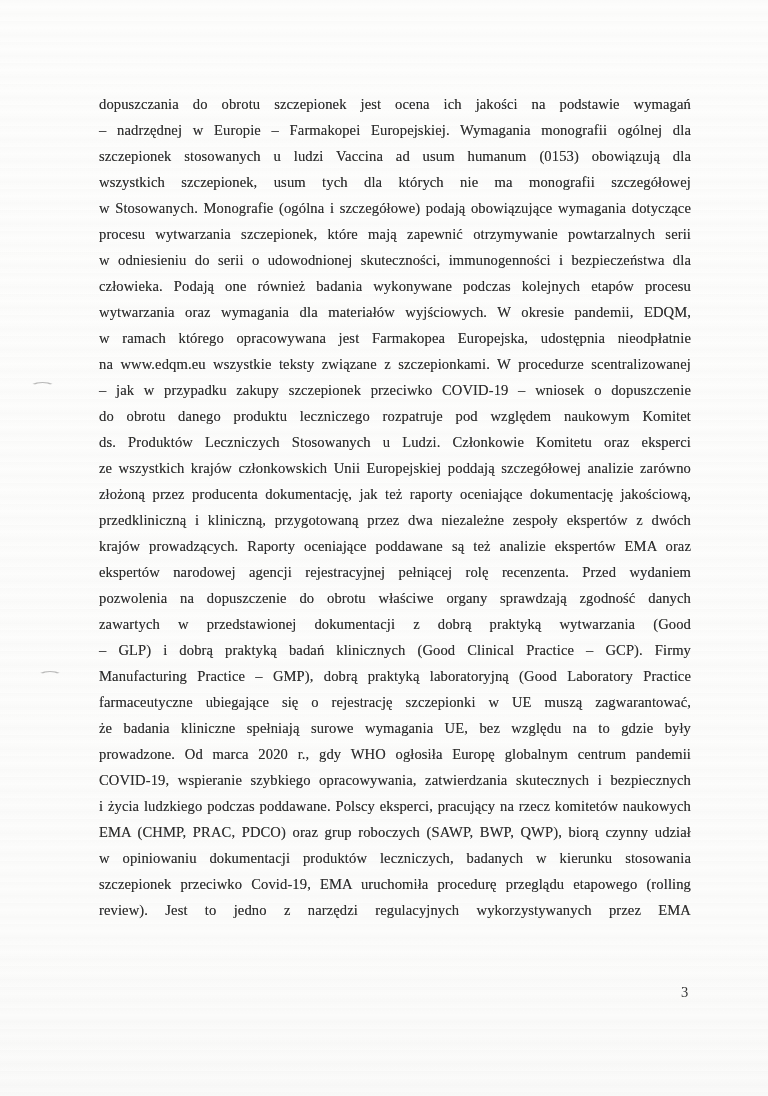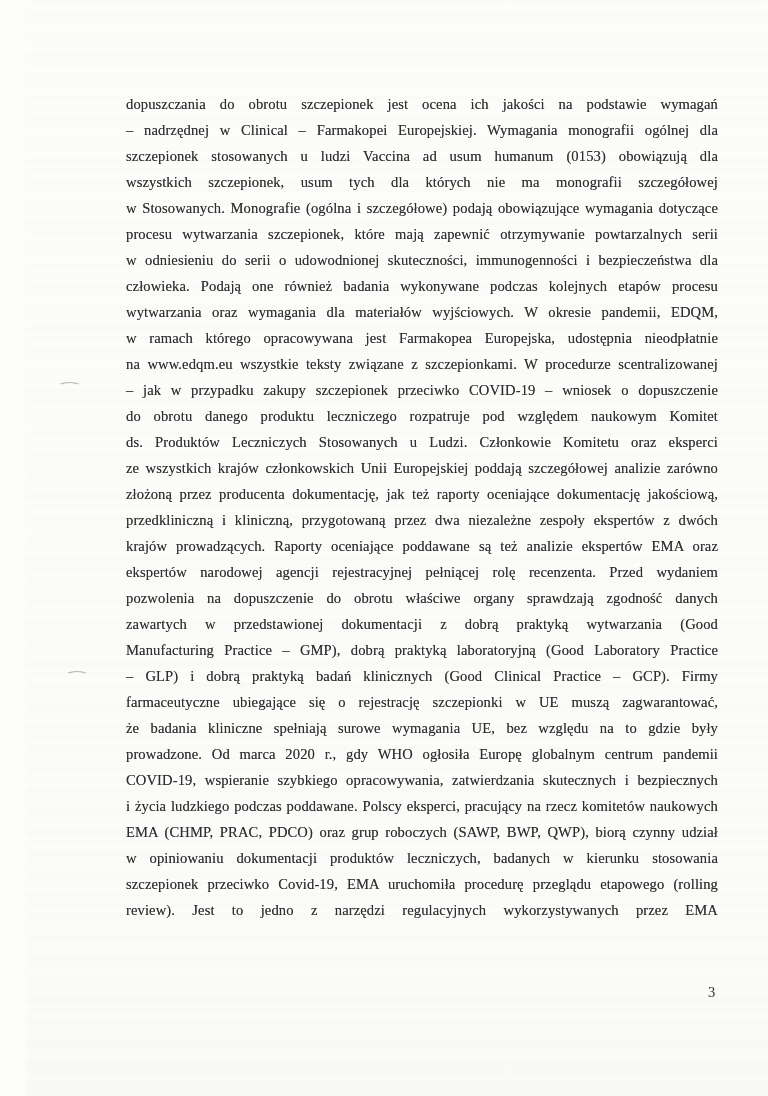--- a/index.html
+++ b/index.html
@@ -20,21 +20,20 @@
     inset: 0;
     background:
       repeating-linear-gradient(
         180deg,
         rgba(0,0,0,0.012) 0px,
         rgba(0,0,0,0.0)   7px,
         rgba(0,0,0,0.010) 14px,
         rgba(0,0,0,0.0)   21px
       ),
       linear-gradient(180deg, #fdfdfc 0%, #fcfcfb 85%, #fafaf9 100%);
-    margin-left: 27px;
   }
   .text-block {
     position: absolute;
     left: 99px;
     top: 91px;
     width: 592px;
   }
   .doc-line {
     font-size: 14.6px;
     line-height: 26px;
@@ -79,42 +78,42 @@
 
 <div class="scan-page">
 
   <div class="pen-mark arc-top"></div>
 
   <div class="pen-mark arc-bottom"></div>
 
   <div class="text-block">
 
   <div class="doc-line">dopuszczania do obrotu szczepionek jest ocena ich jakości na podstawie wymagań</div>
-      <div class="doc-line">– nadrzędnej w Clinical – Farmakopei Europejskiej. Wymagania monografii ogólnej dla</div>
+      <div class="doc-line">– nadrzędnej w Europie – Farmakopei Europejskiej. Wymagania monografii ogólnej dla</div>
       <div class="doc-line">szczepionek stosowanych u ludzi Vaccina ad usum humanum (0153) obowiązują dla</div>
       <div class="doc-line">wszystkich szczepionek, usum tych dla których nie ma monografii szczegółowej</div>
       <div class="doc-line">w Stosowanych. Monografie (ogólna i szczegółowe) podają obowiązujące wymagania dotyczące</div>
       <div class="doc-line">procesu wytwarzania szczepionek, które mają zapewnić otrzymywanie powtarzalnych serii</div>
       <div class="doc-line">w odniesieniu do serii o udowodnionej skuteczności, immunogenności i bezpieczeństwa dla</div>
       <div class="doc-line">człowieka. Podają one również badania wykonywane podczas kolejnych etapów procesu</div>
       <div class="doc-line">wytwarzania oraz wymagania dla materiałów wyjściowych. W okresie pandemii, EDQM,</div>
       <div class="doc-line">w ramach którego opracowywana jest Farmakopea Europejska, udostępnia nieodpłatnie</div>
       <div class="doc-line">na www.edqm.eu wszystkie teksty związane z szczepionkami. W procedurze scentralizowanej</div>
       <div class="doc-line">– jak w przypadku zakupy szczepionek przeciwko COVID-19 – wniosek o dopuszczenie</div>
       <div class="doc-line">do obrotu danego produktu leczniczego rozpatruje pod względem naukowym Komitet</div>
       <div class="doc-line">ds. Produktów Leczniczych Stosowanych u Ludzi. Członkowie Komitetu oraz eksperci</div>
       <div class="doc-line">ze wszystkich krajów członkowskich Unii Europejskiej poddają szczegółowej analizie zarówno</div>
       <div class="doc-line">złożoną przez producenta dokumentację, jak też raporty oceniające dokumentację jakościową,</div>
       <div class="doc-line">przedkliniczną i kliniczną, przygotowaną przez dwa niezależne zespoły ekspertów z dwóch</div>
       <div class="doc-line">krajów prowadzących. Raporty oceniające poddawane są też analizie ekspertów EMA oraz</div>
       <div class="doc-line">ekspertów narodowej agencji rejestracyjnej pełniącej rolę recenzenta. Przed wydaniem</div>
       <div class="doc-line">pozwolenia na dopuszczenie do obrotu właściwe organy sprawdzają zgodność danych</div>
       <div class="doc-line">zawartych w przedstawionej dokumentacji z dobrą praktyką wytwarzania (Good</div>
+      <div class="doc-line">– GLP) i dobrą praktyką badań klinicznych (Good Clinical Practice – GCP). Firmy</div>
       <div class="doc-line">Manufacturing Practice – GMP), dobrą praktyką laboratoryjną (Good Laboratory Practice</div>
-      <div class="doc-line">– GLP) i dobrą praktyką badań klinicznych (Good Clinical Practice – GCP). Firmy</div>
       <div class="doc-line">farmaceutyczne ubiegające się o rejestrację szczepionki w UE muszą zagwarantować,</div>
       <div class="doc-line">że badania kliniczne spełniają surowe wymagania UE, bez względu na to gdzie były</div>
       <div class="doc-line">prowadzone. Od marca 2020 r., gdy WHO ogłosiła Europę globalnym centrum pandemii</div>
       <div class="doc-line">COVID-19, wspieranie szybkiego opracowywania, zatwierdzania skutecznych i bezpiecznych</div>
       <div class="doc-line">i życia ludzkiego podczas poddawane. Polscy eksperci, pracujący na rzecz komitetów naukowych</div>
       <div class="doc-line">EMA (CHMP, PRAC, PDCO) oraz grup roboczych (SAWP, BWP, QWP), biorą czynny udział</div>
       <div class="doc-line">w opiniowaniu dokumentacji produktów leczniczych, badanych w kierunku stosowania</div>
       <div class="doc-line">szczepionek przeciwko Covid-19, EMA uruchomiła procedurę przeglądu etapowego (rolling</div>
       <div class="doc-line">review). Jest to jedno z narzędzi regulacyjnych wykorzystywanych przez EMA</div>
     </div>

